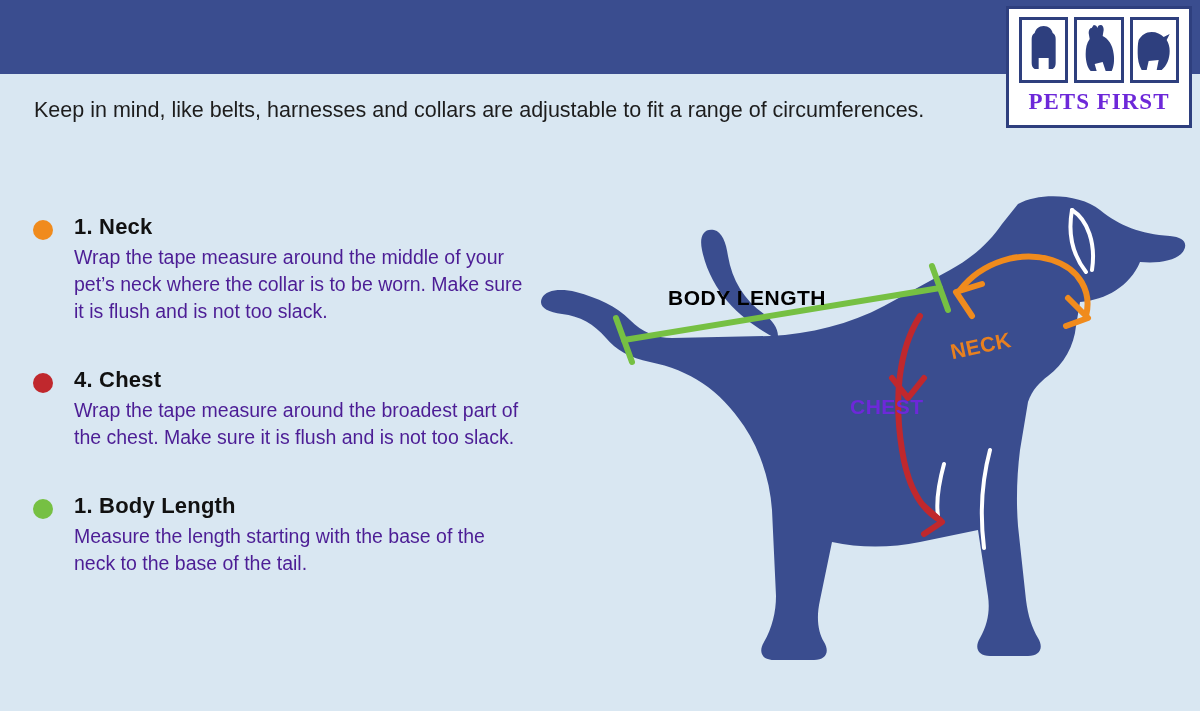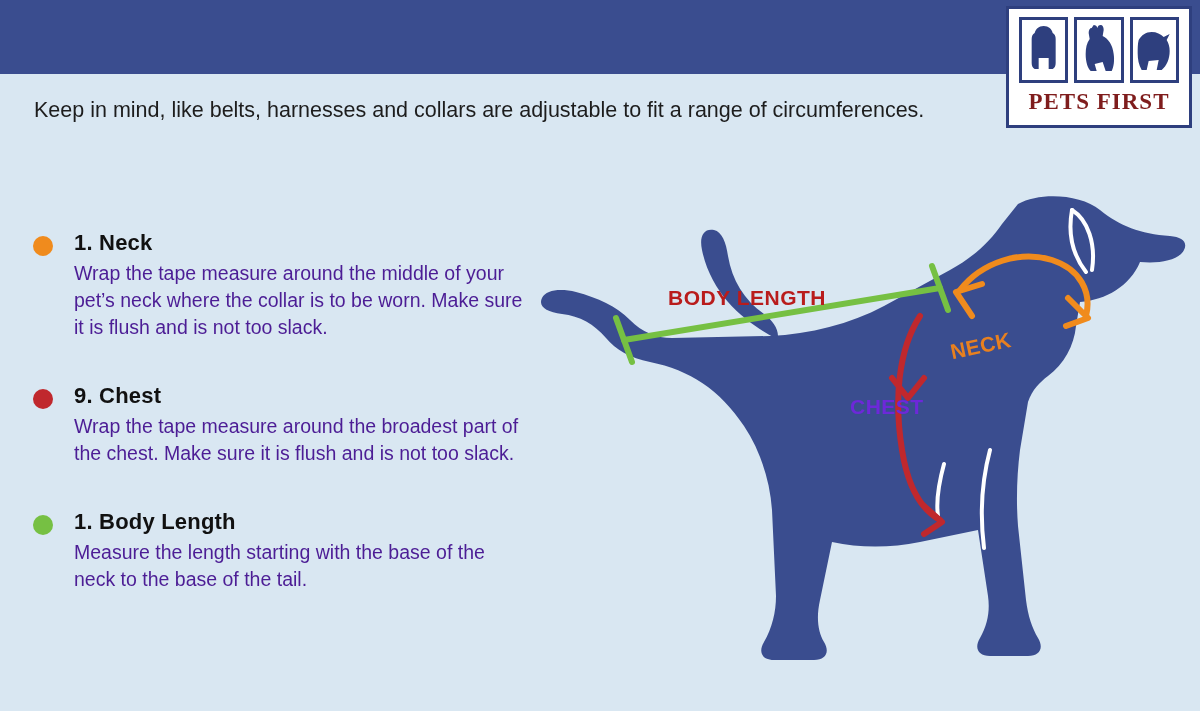--- a/index.html
+++ b/index.html
@@ -58,21 +58,21 @@
     flex: 1;
     border: 3px solid #2e3f7e;
     background: #ffffff;
     position: relative;
     overflow: hidden;
   }
   #logo-text {
     text-align: center;
     font-size: 23px;
     font-weight: bold;
-    color: #7f1d1d;
+    color: #6d28d9;
     margin-top: 6px;
     letter-spacing: 1px;
     font-family: "Liberation Serif", serif;
   }
   
   #intro {
     position: absolute;
     left: 34px;
     top: 94px;
     width: 940px;
@@ -98,21 +98,21 @@
     left: 5px;
     top: 6px;
     width: 20px;
     height: 20px;
     border-radius: 50%;
   }
   .step-title {
     font-size: 22px;
     font-weight: bold;
     color: #111111;
-    margin: 16px 0 4px 0;
+    margin: 0 0 4px 0;
     letter-spacing: 0.2px;
   }
   .step-desc {
     font-size: 19.5px;
     line-height: 27px;
     color: #4c1d95;
   }
   
   #illustration {
     position: absolute;
@@ -121,21 +121,21 @@
     width: 680px;
     height: 560px;
   }
   .measure-label {
     position: absolute;
     font-weight: bold;
     font-size: 21px;
     letter-spacing: 0.5px;
     white-space: nowrap;
   }
-  #label-body-length { left: 148px; top: 136px; color: #b91c1c; }
+  #label-body-length { left: 148px; top: 136px; color: #000000; }
   #label-neck { left: 430px; top: 184px; color: #e8801f; transform: rotate(-12deg); }
   #label-chest { left: 330px; top: 245px; color: #6d28d9; }
 </style>
 </head>
 <body>
 
 <div id="page">
 
   <div id="header-bar"></div>
 
@@ -167,21 +167,21 @@
   <div id="steps">
 
     <div class="step">
       <span class="step-dot" style="background:#f08b1d"></span>
       <div class="step-title">1. Neck</div>
       <div class="step-desc">Wrap the tape measure around the middle of your pet’s neck where the collar is to be worn. Make sure it is flush and is not too slack.</div>
     </div>
 
     <div class="step">
       <span class="step-dot" style="background:#c0282d"></span>
-      <div class="step-title">9. Chest</div>
+      <div class="step-title">4. Chest</div>
       <div class="step-desc">Wrap the tape measure around the broadest part of the chest. Make sure it is flush and is not too slack.</div>
     </div>
 
     <div class="step">
       <span class="step-dot" style="background:#76c043"></span>
       <div class="step-title">1. Body Length</div>
       <div class="step-desc">Measure the length starting with the base of the neck to the base of the tail.</div>
     </div>
 
   </div>

